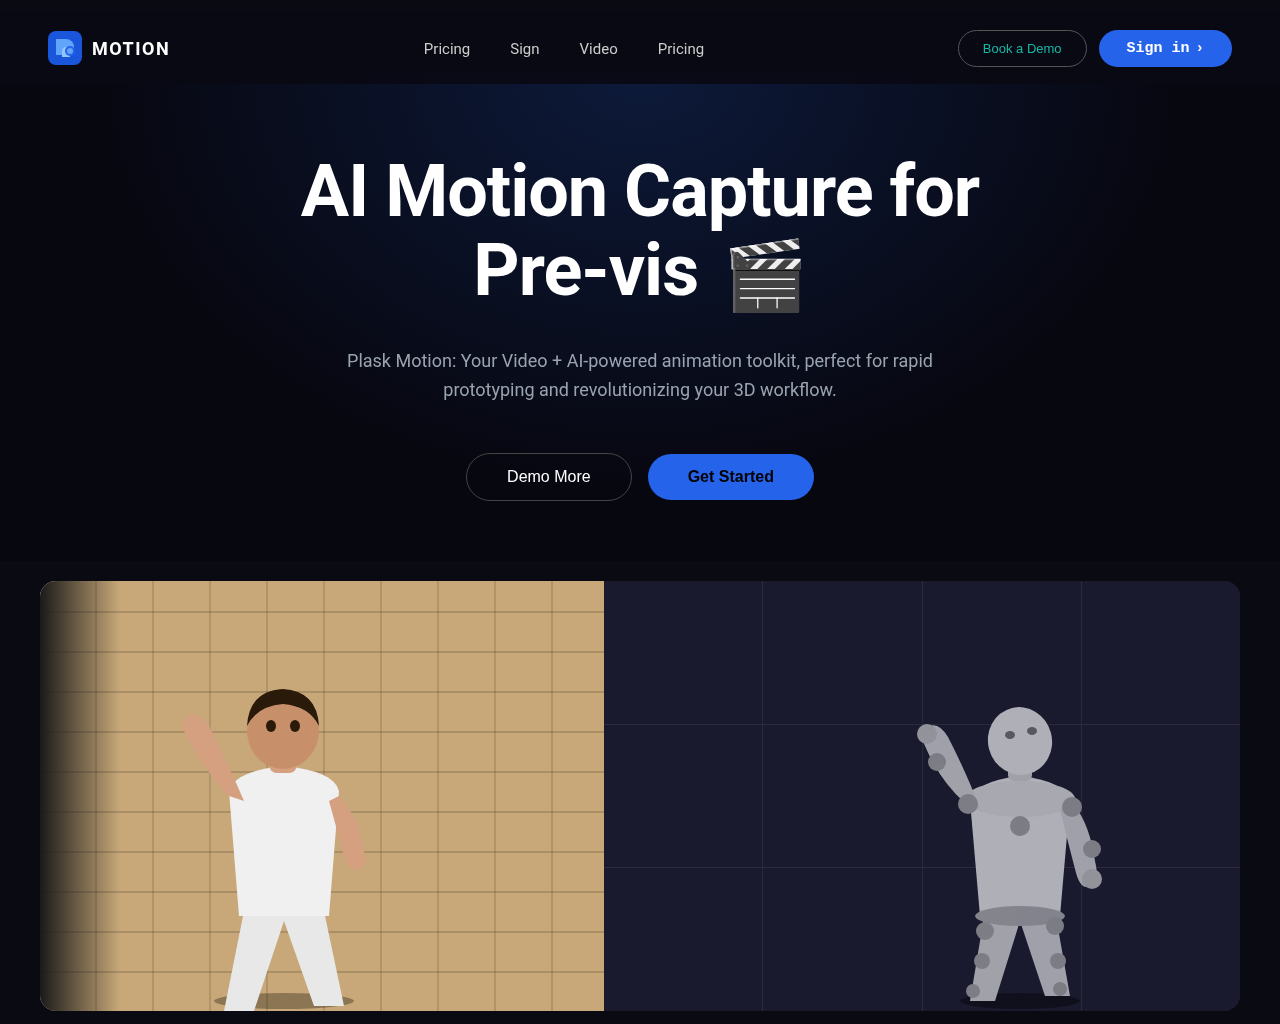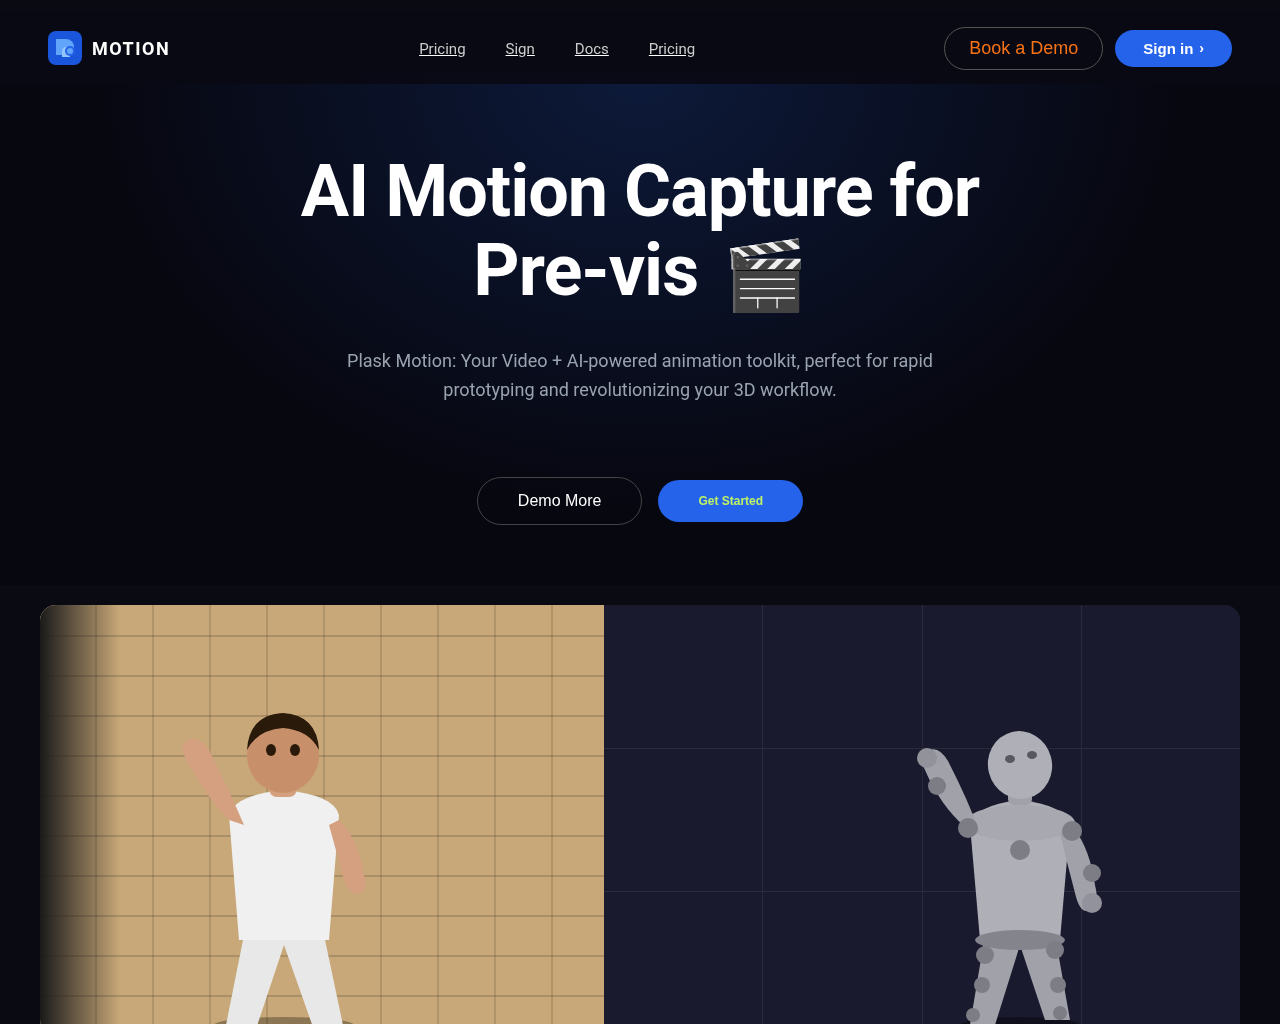--- a/index.html
+++ b/index.html
@@ -48,21 +48,20 @@
       color: #fff;
       letter-spacing: 1.5px;
       text-transform: uppercase;
     }
 
     .nav-links {
       display: flex;
       align-items: center;
       gap: 40px;
       list-style: none;
-      text-decoration: underline;
     }
 
     .nav-links a {
       color: #ccc;
       text-decoration: none;
       font-size: 15px;
       font-weight: 400;
       transition: color 0.2s;
     }
 
@@ -70,39 +69,40 @@
       display: flex;
       align-items: center;
       gap: 12px;
     }
 
     .btn-demo {
       padding: 10px 24px;
       border: 1.5px solid #555;
       border-radius: 24px;
       background: transparent;
-      color: #f97316;
-      font-size: 18px;
+      color: #14b8a6;
+      font-size: 13px;
       cursor: pointer;
       transition: border-color 0.2s;
     }
 
     .btn-signin {
       display: flex;
       align-items: center;
       gap: 6px;
       padding: 10px 28px;
       border: none;
       border-radius: 24px;
       background: #2563eb;
       color: #fff;
       font-size: 15px;
       font-weight: 600;
       cursor: pointer;
       transition: background 0.2s;
+      font-family: Liberation Mono, monospace;
     }
 
     .btn-signin .arrow-icon {
       font-size: 14px;
     }
 
     
     .hero {
       display: flex;
       flex-direction: column;
@@ -127,21 +127,21 @@
       display: inline-block;
       vertical-align: middle;
       margin-left: 8px;
     }
 
     .hero-subtitle {
       font-size: 18px;
       color: #9aa3b0;
       max-width: 620px;
       line-height: 1.65;
-      margin-bottom: 72px;
+      margin-bottom: 48px;
     }
 
     .hero-buttons {
       display: flex;
       gap: 16px;
       align-items: center;
     }
 
     .btn-learn-more {
       padding: 14px 40px;
@@ -152,22 +152,22 @@
       font-size: 16px;
       cursor: pointer;
       transition: border-color 0.2s, background 0.2s;
     }
 
     .btn-get-started {
       padding: 14px 40px;
       border: none;
       border-radius: 28px;
       background: #2563eb;
-      color: #bef264;
-      font-size: 12px;
+      color: #000000;
+      font-size: 16px;
       font-weight: 600;
       cursor: pointer;
       transition: background 0.2s;
     }
 
     
     .video-section {
       padding: 0 40px;
       margin-top: 20px;
     }
@@ -287,21 +287,21 @@
       <path d="M18 16a4 4 0 0 1 4 4v6h-8v-6a4 4 0 0 1 4-4z" fill="#93c5fd"></path>
       <circle cx="22" cy="20" r="5" fill="#2563eb"></circle>
       <circle cx="22" cy="20" r="3" fill="#60a5fa"></circle>
     </svg>
     <span class="logo-text">MOTION</span>
   </a>
 
   <ul class="nav-links">
     <li><a href="#">Pricing</a></li>
     <li><a href="#">Sign</a></li>
-    <li><a href="#">Docs</a></li>
+    <li><a href="#">Video</a></li>
     <li><a href="#">Pricing</a></li>
   </ul>
 
   <div class="nav-actions">
     <button class="btn-demo">Book a Demo</button>
     <button class="btn-signin">
       <span>Sign in</span>
       <span class="arrow-icon">›</span>
     </button>
   </div>

